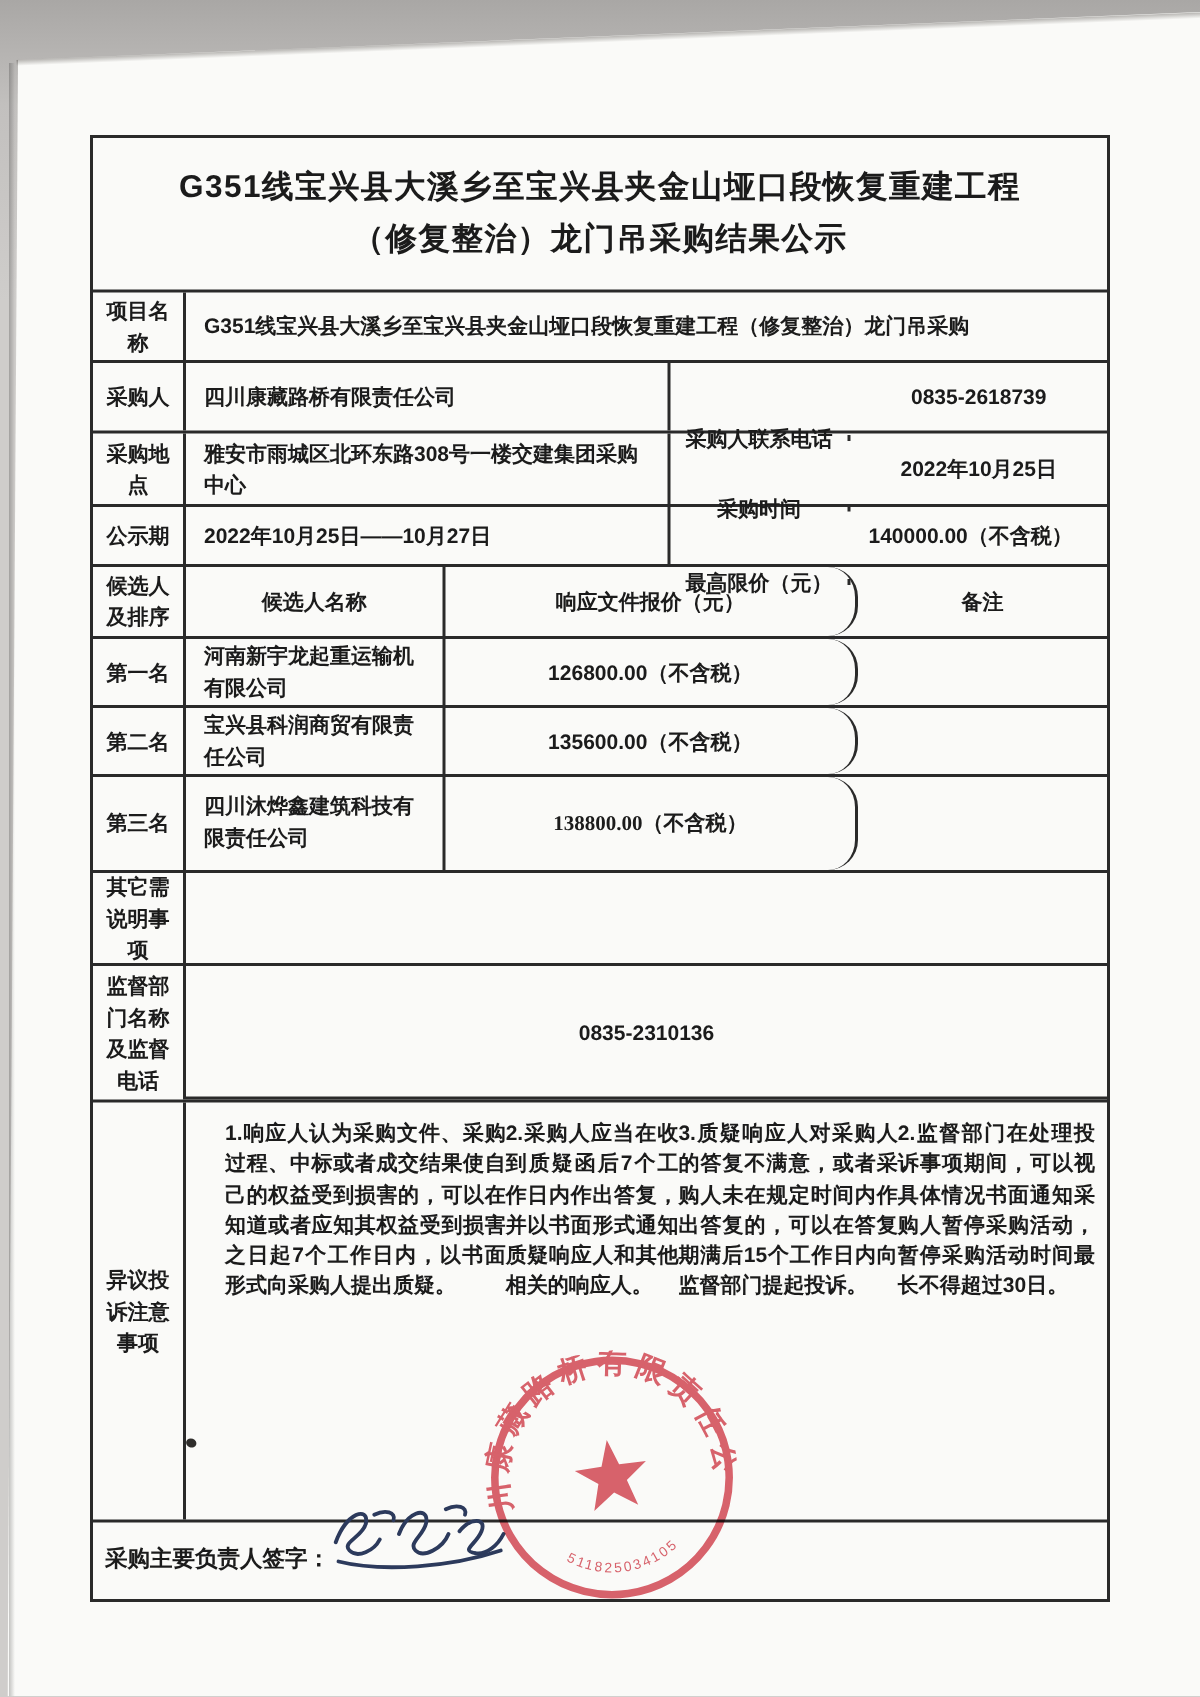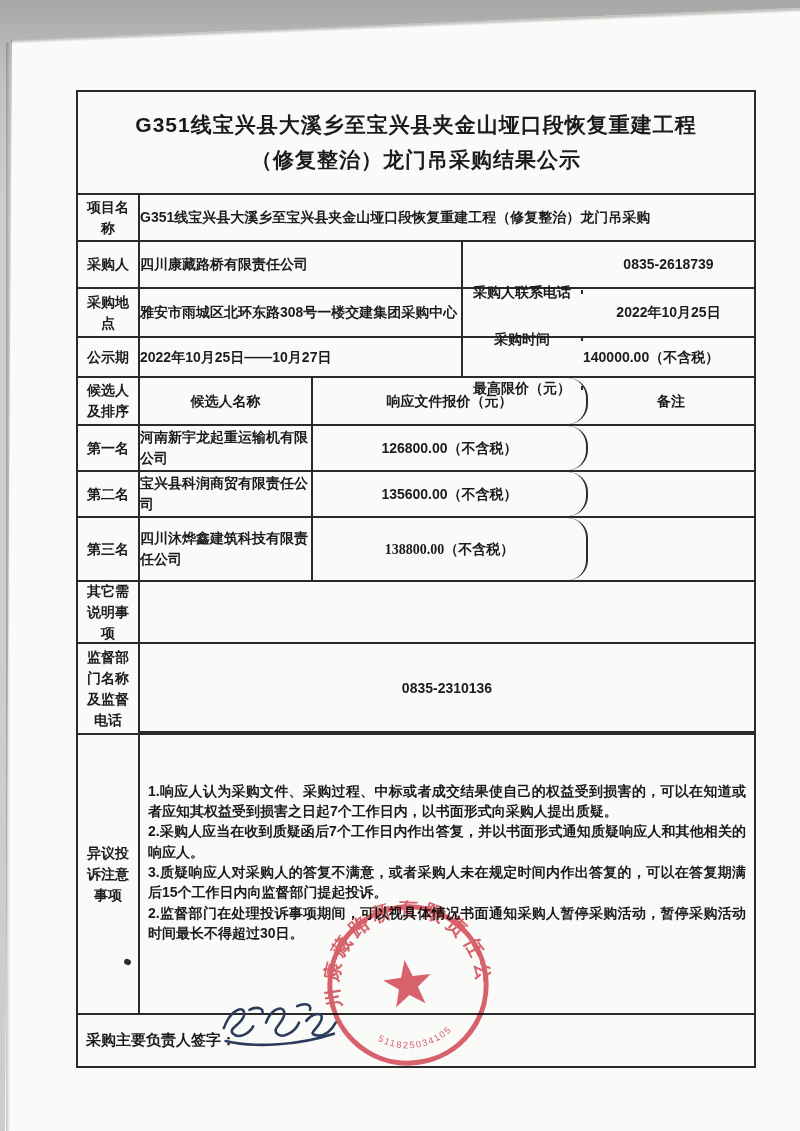--- a/index.html
+++ b/index.html
@@ -29,41 +29,41 @@
     position:absolute;left:11px;top:40px;width:795px;height:4px;
     background:linear-gradient(rgba(60,55,50,.35),rgba(60,55,50,0));
     transform:rotate(-2.3deg);transform-origin:left top;
   }
   .left-edge-shadow{
     position:absolute;left:6px;top:42px;width:4px;height:1089px;
     background:linear-gradient(90deg,rgba(0,0,0,.22),rgba(0,0,0,0));
   }
   
   .tbl{
-    position:absolute;left:76px;top:90px;width:680px;
+    position:absolute;left:60px;top:90px;width:680px;
     border:2px solid var(--bd);
     box-sizing:border-box;
     background:transparent;
   }
   .row{display:flex;border-bottom:2px solid var(--bd);box-sizing:border-box;}
   .row:last-child{border-bottom:none;}
   .cell{
     display:flex;align-items:center;justify-content:center;
     text-align:center;font-size:14px;font-weight:600;
     color:var(--txt);padding:2px 4px;box-sizing:border-box;
     line-height:1.5;word-break:break-all;
   }
   .cell:not(:last-child){border-right:2px solid var(--bd);}
   .lbl{flex:0 0 62px;padding:2px 6px;}
   .w-v1{flex:0 0 323px;}
   .w-l2{flex:0 0 120px;margin-top:48px;}
   .w-name{flex:0 0 173px;}
   .w-price{flex:0 0 275px;border-radius:20px;}
   .grow{flex:1;}
-  .left{justify-content:flex-start;text-align:left;padding:2px 0;}
+  .left{justify-content:flex-start;text-align:left;padding:2px 12px;}
   
   .r-title{height:103px;}
   .r-project{height:47px;}
   .r-purchaser{height:47px;}
   .r-location{height:49px;}
   .r-publicity{height:40px;}
   .r-candhead{height:48px;}
   .r-c{height:46px;}
   .r-c3{height:64px;font-family:Liberation Serif, serif;}
   .r-other{height:62px;}
@@ -74,22 +74,22 @@
     flex:1;flex-direction:column;justify-content:center;
     font-size:21px;font-weight:700;letter-spacing:1px;line-height:1.65;
   }
   .sup-wrap{flex:1;display:flex;flex-direction:column;}
   .sup-half{
     flex:1;display:flex;align-items:center;justify-content:center;
     font-size:14px;font-weight:600;
   }
   .sup-half:first-child{border-bottom:2px solid var(--bd);}
   .complaint-cell{
-    flex:1;display:flex;flex-direction:column;justify-content:center;
-    padding:10px 8px 34px 8px;box-sizing:border-box;
+    flex:1;display:flex;flex-direction:row;justify-content:center;
+    padding:10px 8px 34px 8px;box-sizing:border-box;margin-left:18px;
   }
   .complaint-cell .item{
     font-size:14px;font-weight:600;line-height:1.45;
     text-align:justify;word-break:break-all;color:var(--txt);
   }
   .sign-cell{flex:1;justify-content:flex-start;text-align:left;padding-left:8px;font-size:15px;}
   
   .stamp{
     position:absolute;left:324px;top:901px;width:168px;height:168px;
     opacity:.82;mix-blend-mode:multiply;transform:rotate(-8deg);

